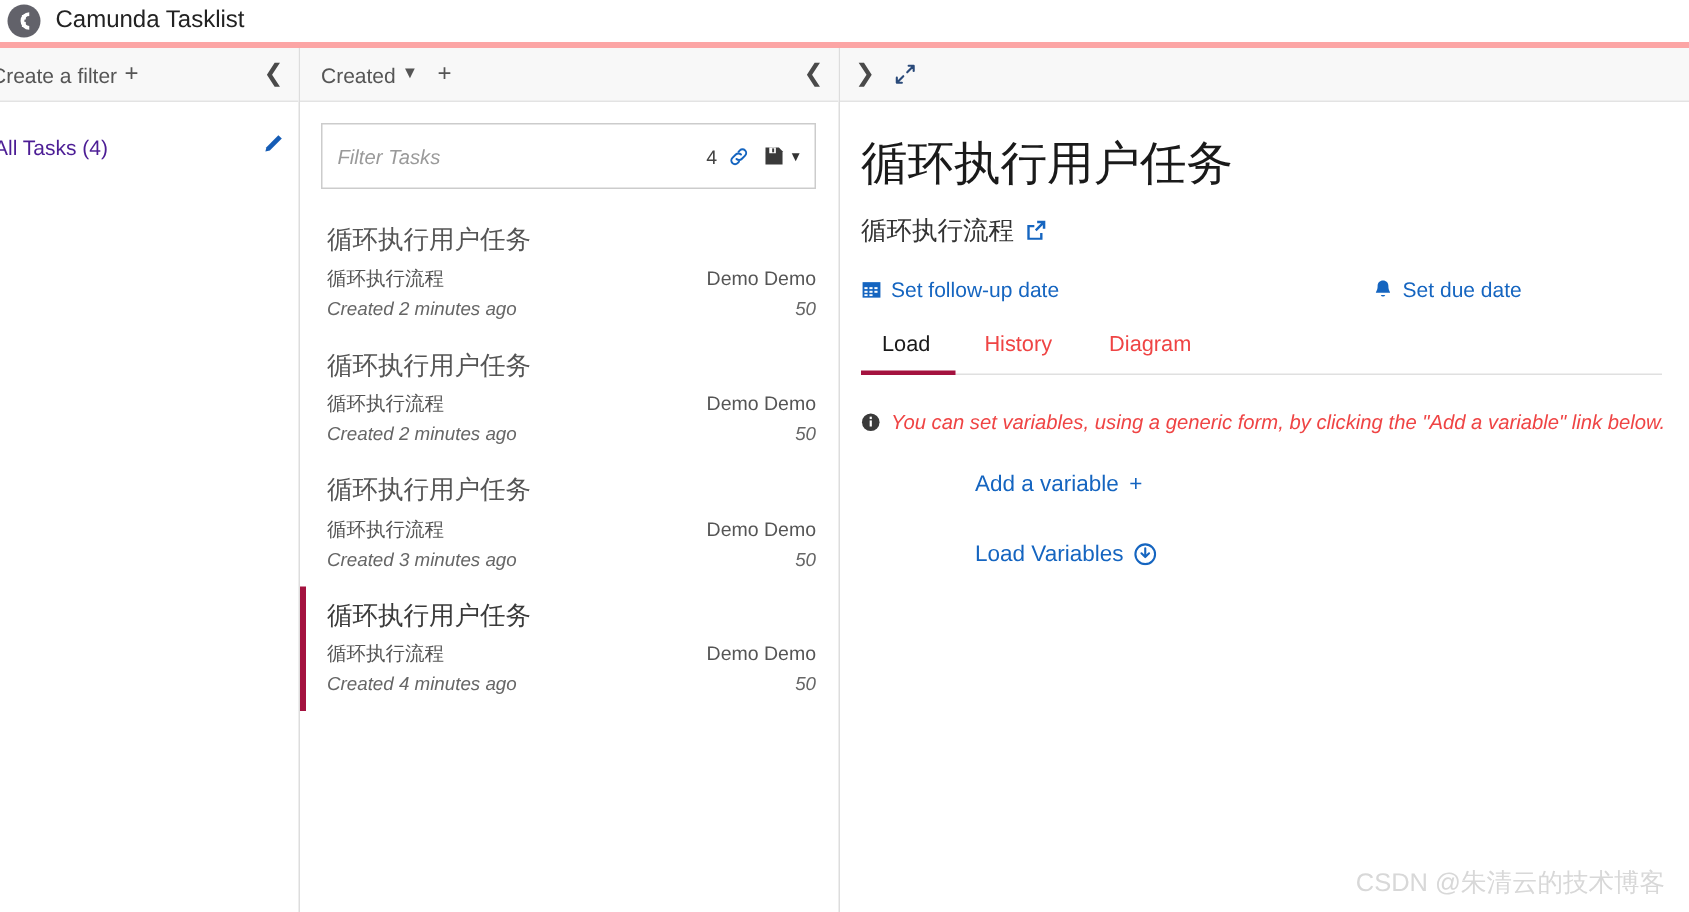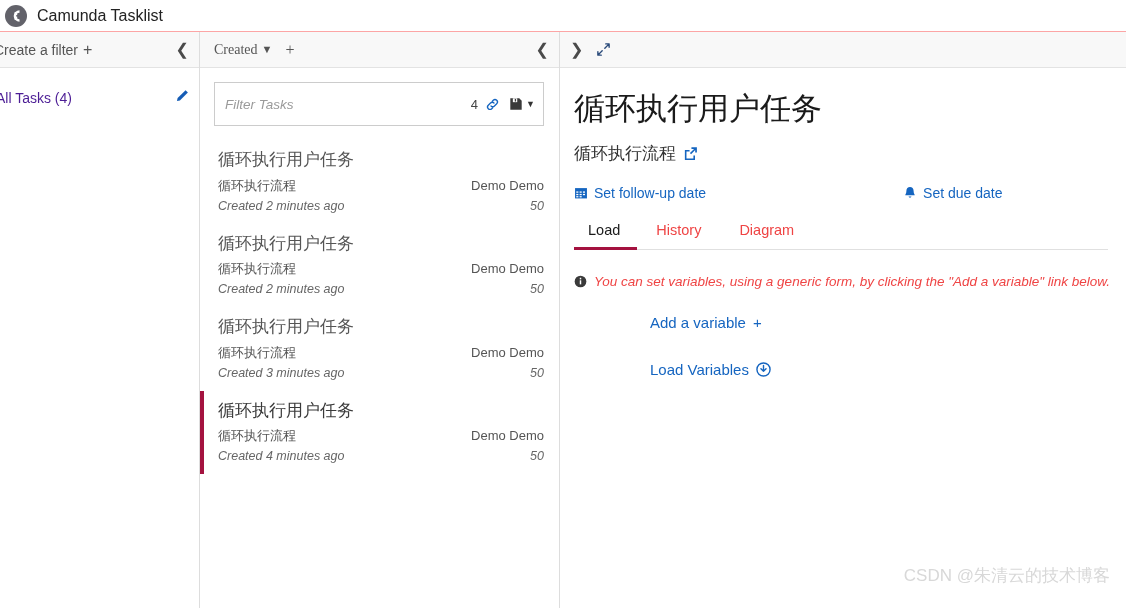--- a/index.html
+++ b/index.html
@@ -12,21 +12,21 @@
     color: #333333;
   }
 
   
   #app-bar {
     height: 32px;
     background: #ffffff;
     display: flex;
     align-items: center;
     padding-left: 5px;
-    border-bottom: 1px solid #fca5a5;
+    border-bottom: 4px solid #fca5a5;
   }
   #brand-logo {
     width: 22px; height: 22px;
     border-radius: 50%;
     background: #62626a;
     display: flex; align-items: center; justify-content: center;
     flex: 0 0 auto;
   }
   #brand-logo svg { display:block; }
   #app-title {
@@ -96,21 +96,21 @@
 
   
   #task-pane {
     width: 360px;
     flex: 0 0 360px;
     border-right: 1px solid #dddddd;
     display: flex;
     flex-direction: column;
     background: #ffffff;
   }
-  #task-pane .pane-head { padding-left: 14px; font-family: Liberation Serif, serif; }
+  #task-pane .pane-head { padding-left: 14px; }
   #sort-label { color: #555555; cursor: pointer; white-space: nowrap; }
   .caret-down {
     display: inline-block;
     margin-left: 4px;
     font-size: 11px;
     transform: translateY(-1px);
   }
   #search-wrap { padding: 14px 15px 0 14px; }
   #search-box {
     height: 44px;
@@ -195,20 +195,21 @@
     display: flex;
     align-items: center;
     gap: 7px;
     white-space: nowrap;
   }
   #date-actions {
     margin-top: 20px;
     display: flex;
     align-items: center;
     font-size: 14px;
+    gap: 12px;
   }
   .date-link {
     color: #1565c0;
     display: flex;
     align-items: center;
     gap: 6px;
     cursor: pointer;
     white-space: nowrap;
   }
   #due-date-link { margin-left: 197px; }
@@ -251,21 +252,21 @@
     width: max-content;
     margin-left: 76px;
     white-space: nowrap;
   }
   #add-variable-link { margin-top: 25px; justify-content: flex-end; }
   #load-variables-link { margin-top: 30px; }
 
   #watermark {
     position: absolute;
     right: 16px;
-    bottom: 21px;
+    bottom: 8px;
     font-size: 17px;
     color: #d8d8d8;
     white-space: nowrap;
     user-select: none;
   }
 </style>
 </head>
 <body>
 
 <div id="app-bar">

